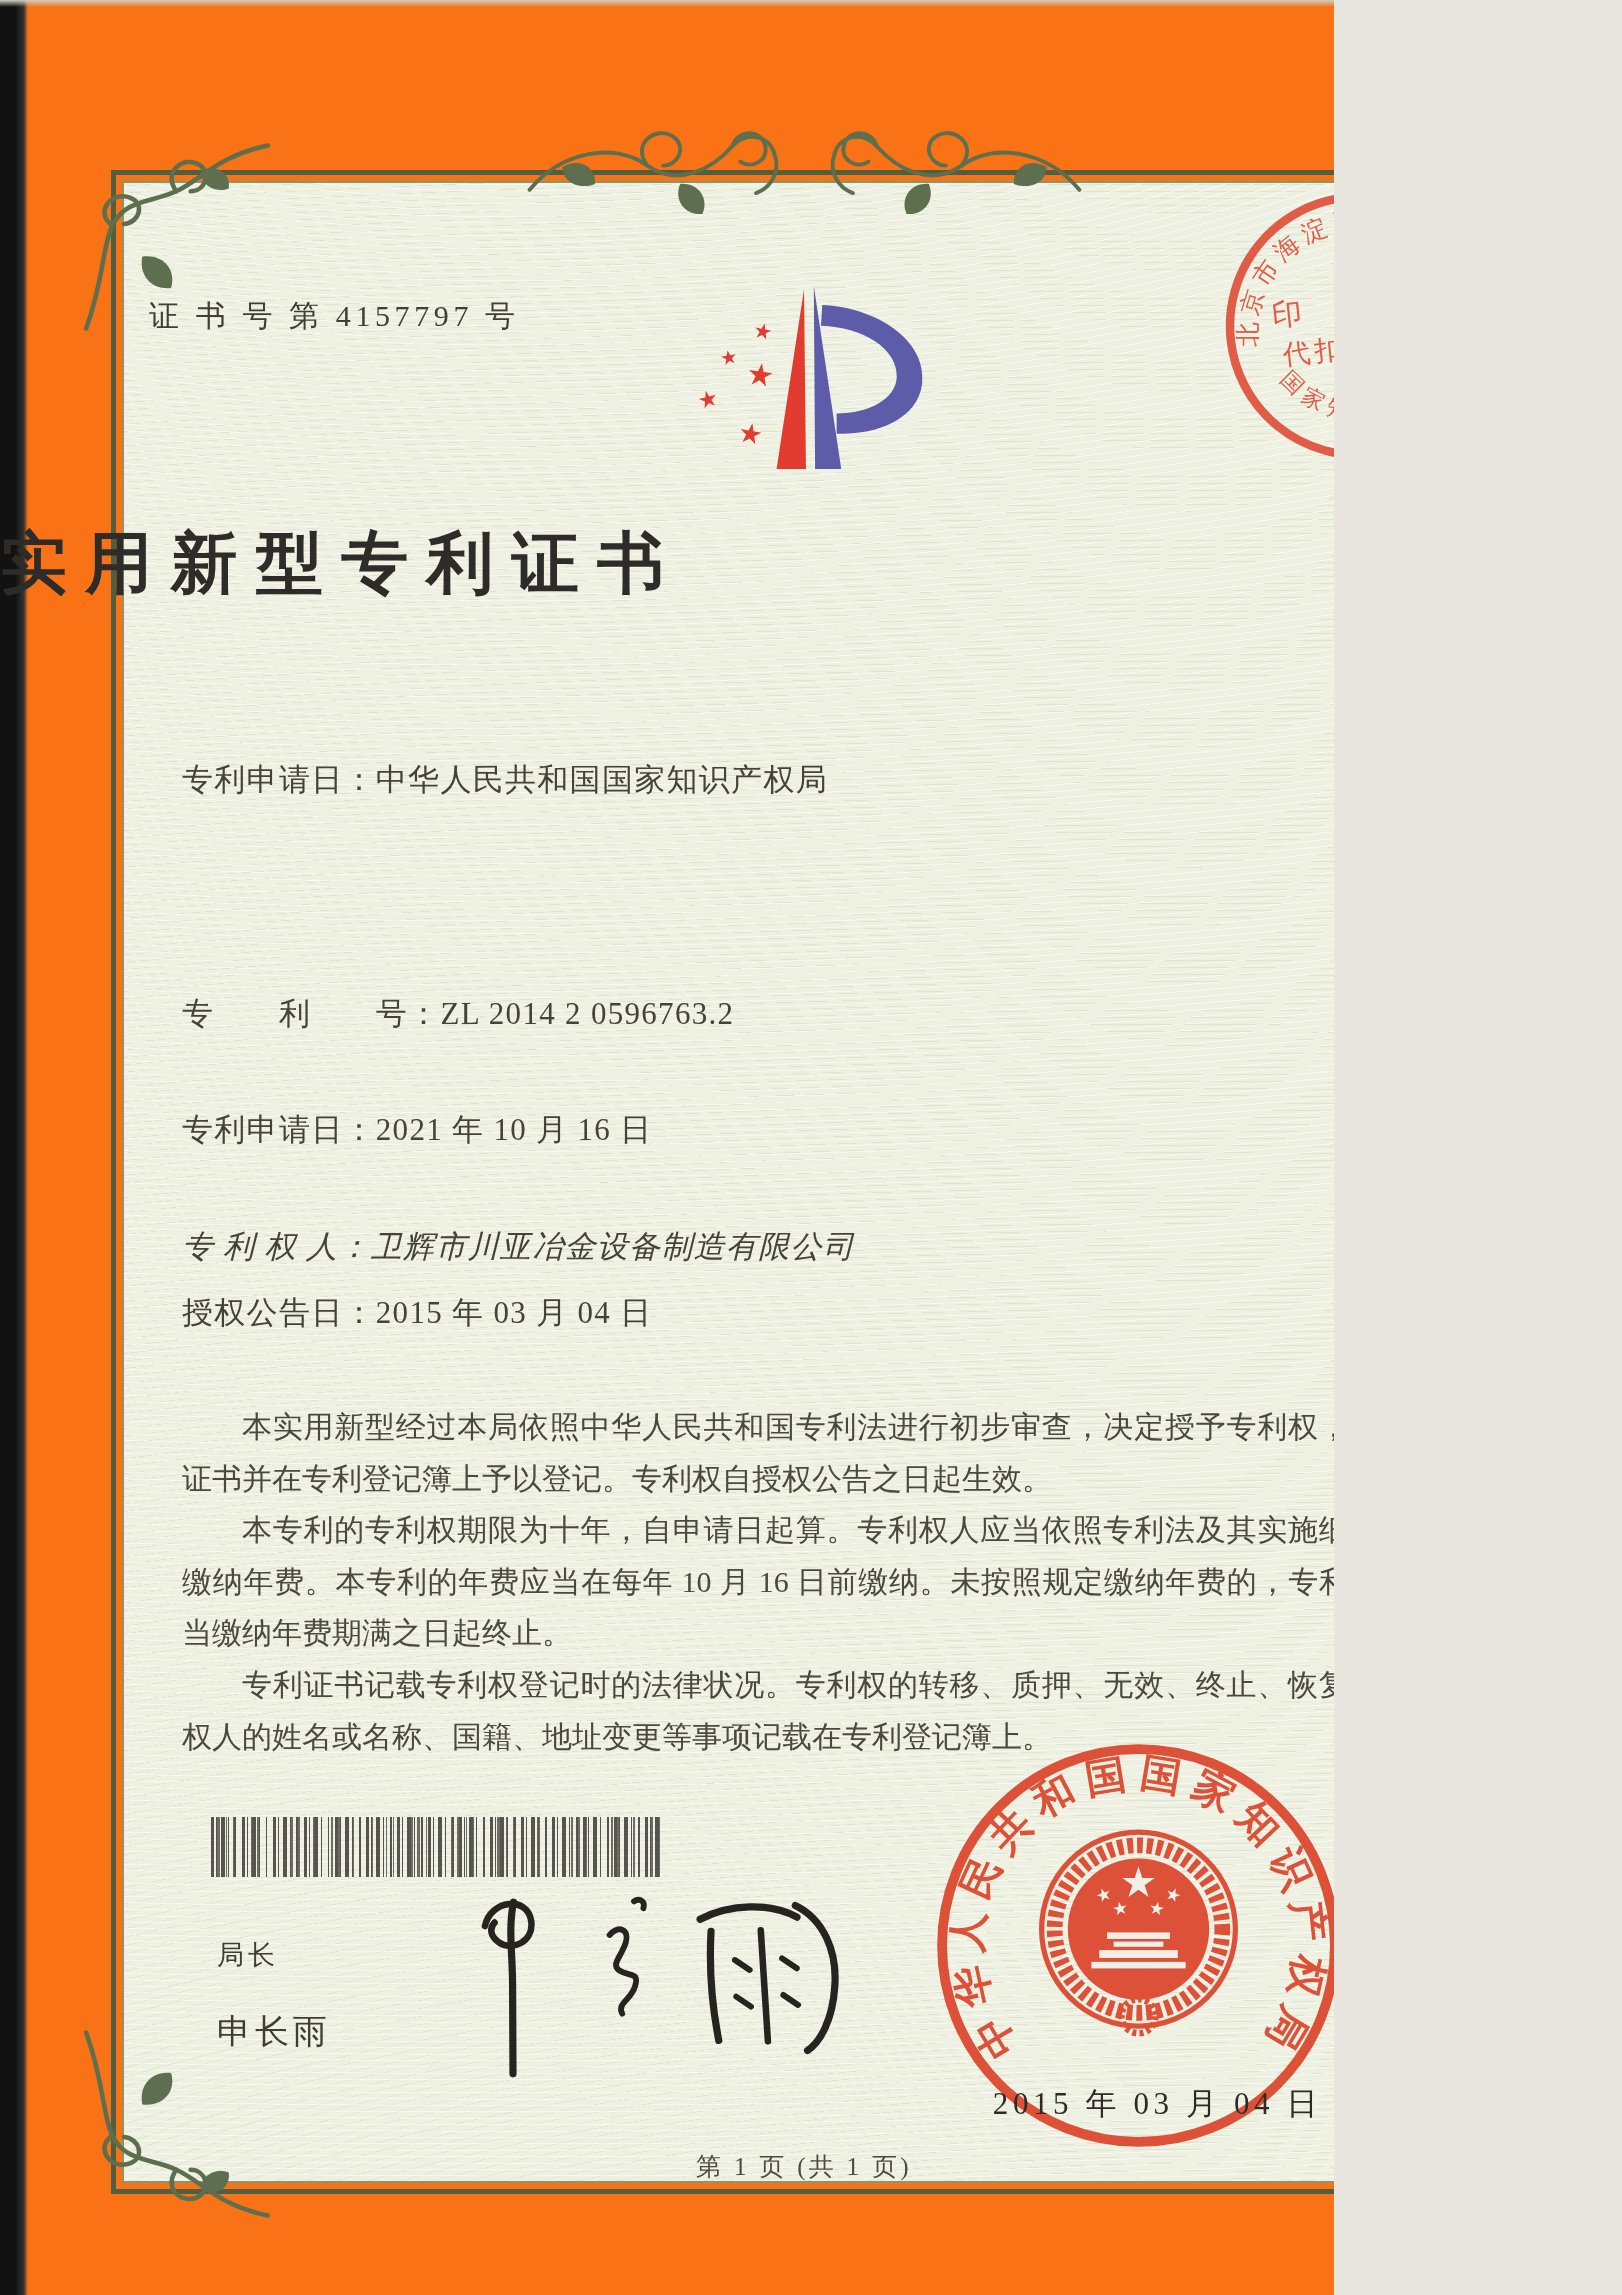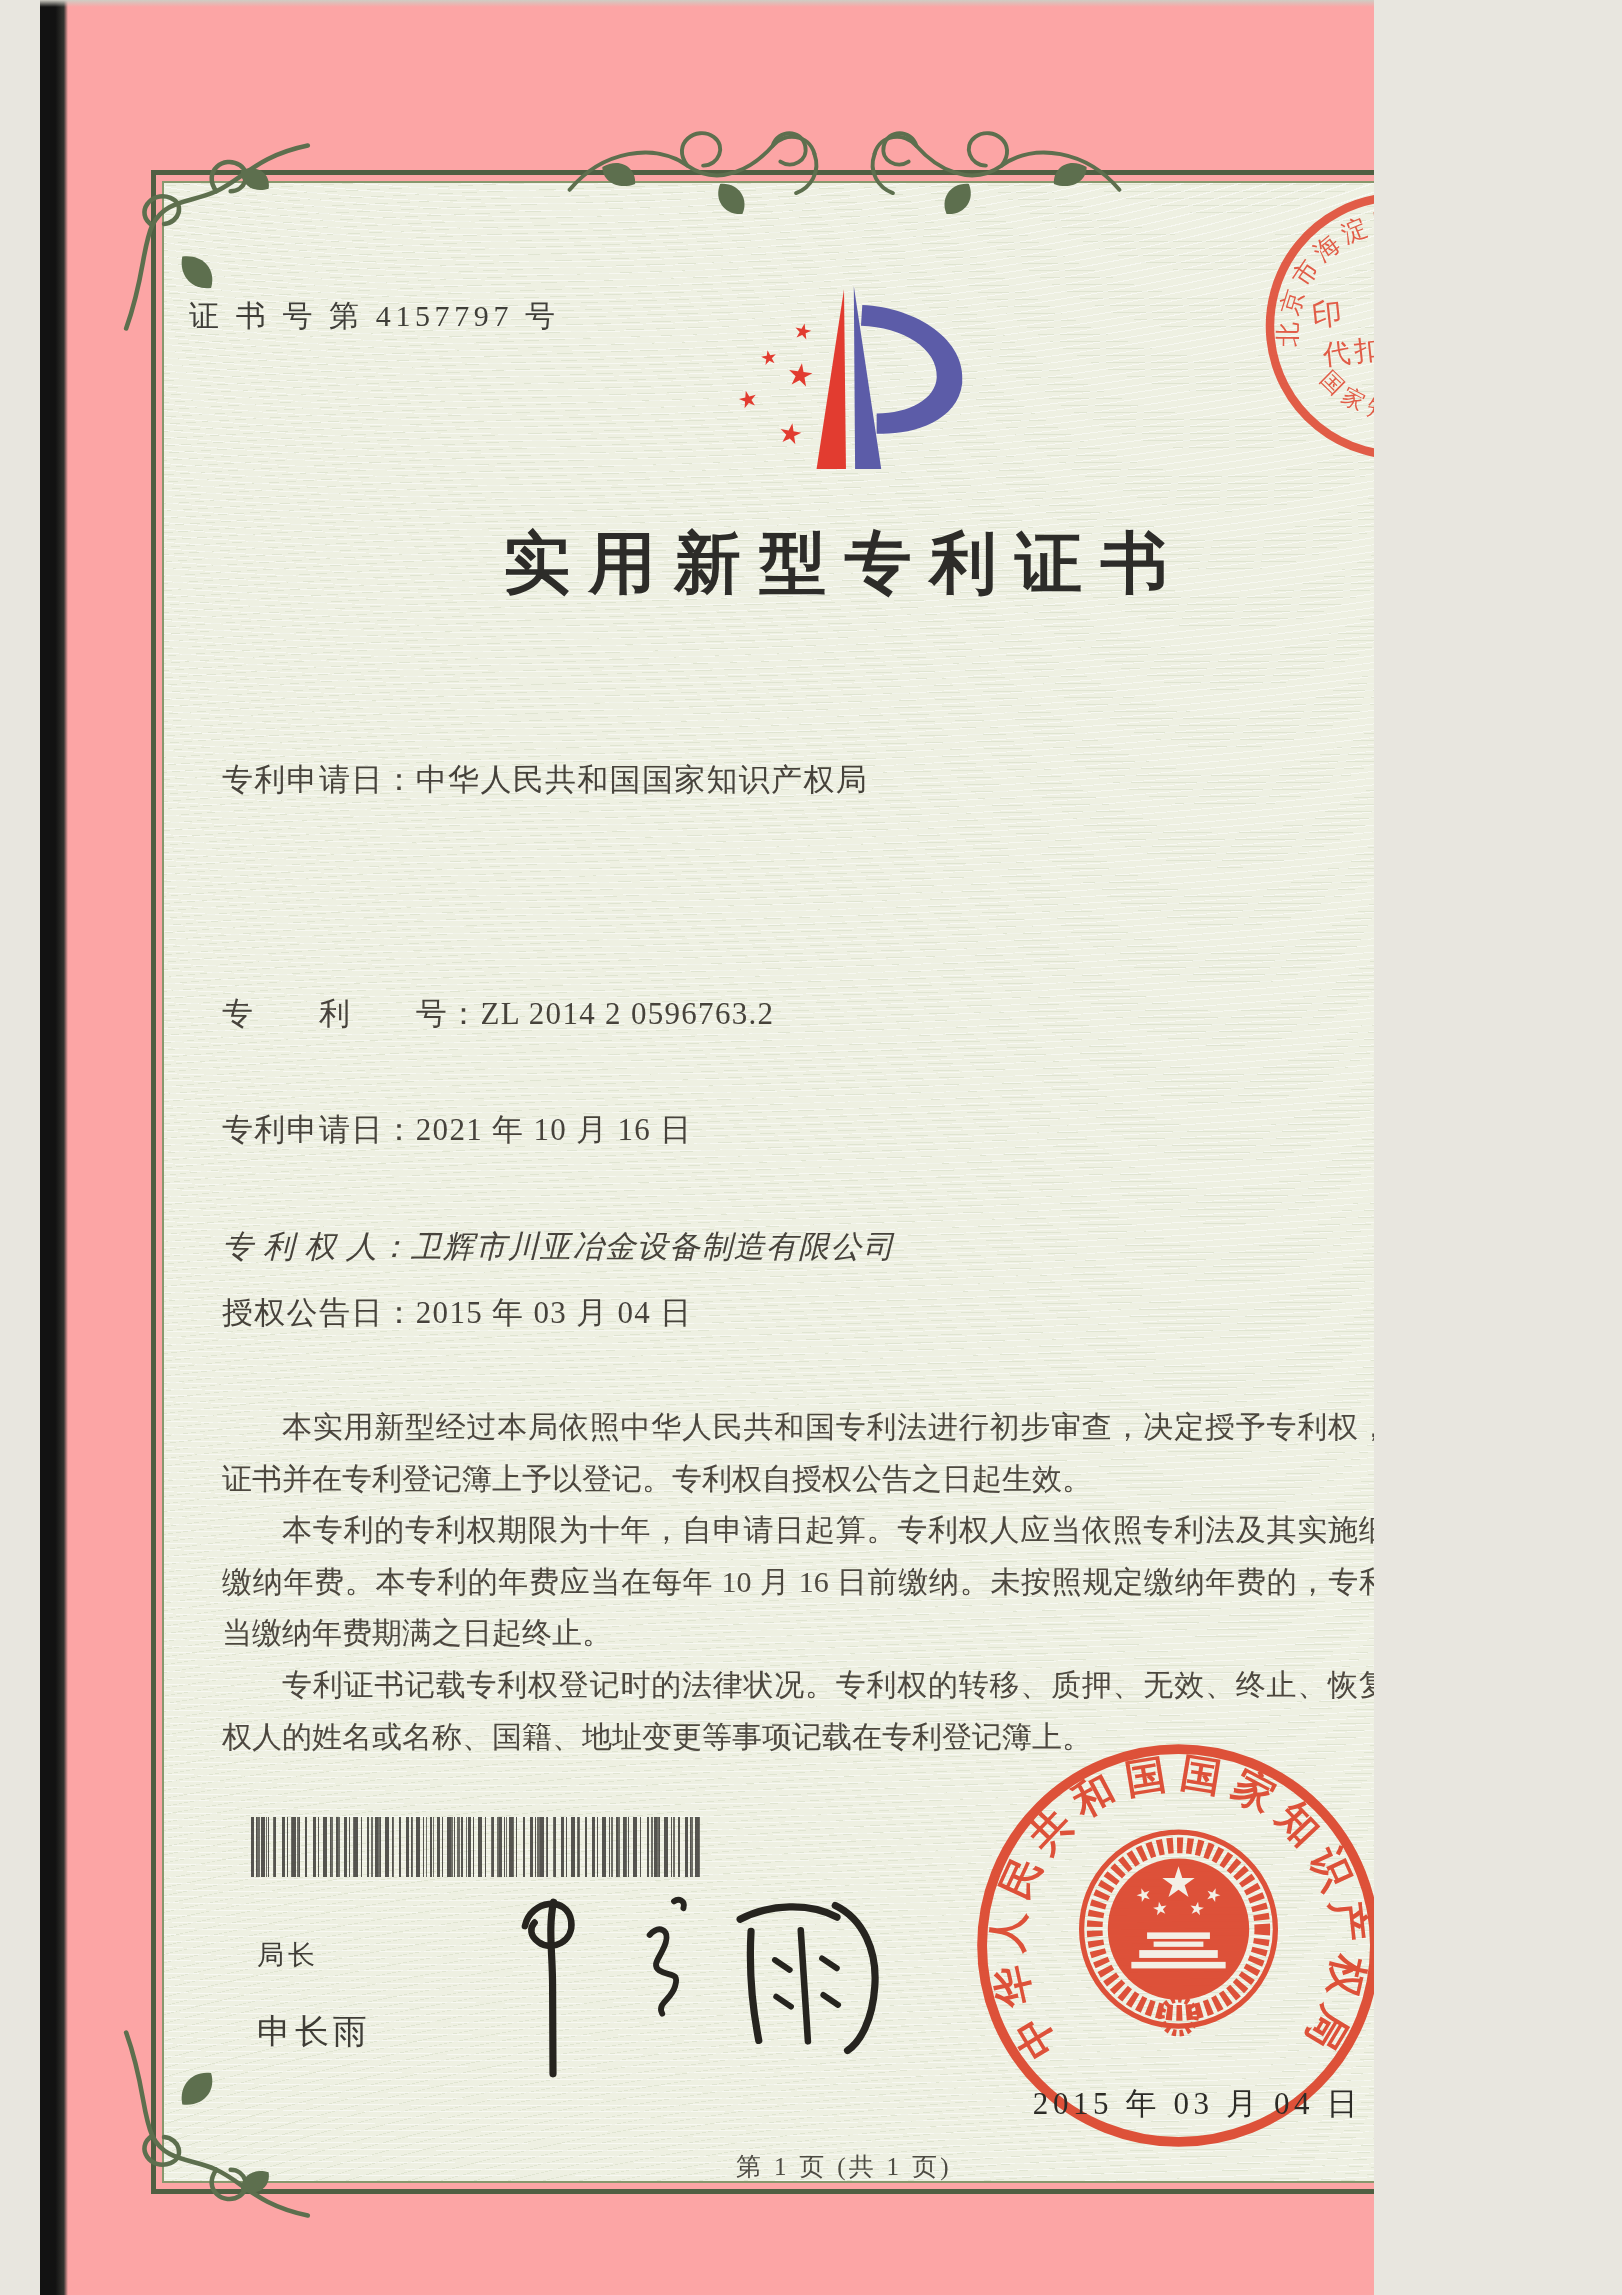--- a/index.html
+++ b/index.html
@@ -1,37 +1,37 @@
 <!DOCTYPE html>
 <html style="font-size:10.5px"><head>
 <meta charset="utf-8">
 <style>
   html,body{margin:0;padding:0;background:#e8e6df;}
-  .sheet{position:relative;width:1334px;height:2295px;background:#fca5a5;overflow:hidden;
-         font-family:"Liberation Serif",serif;color:#3c3a34;margin-left:40px;}
+  .sheet{position:relative;width:1334px;height:2295px;background:#f97316;overflow:hidden;
+         font-family:"Liberation Serif",serif;color:#3c3a34;}
   .scan-strip{position:absolute;left:0;top:0;width:27.5px;height:100%;
       background:linear-gradient(90deg,#121212 0 55%,#343430 85%,rgba(60,60,56,0));}
   .scan-top{position:absolute;left:0;top:0;width:100%;height:6.5px;background:linear-gradient(#cfcdc4,rgba(0,0,0,0));}
 
   
   .border-outer{position:absolute;left:111px;top:170px;width:1386px;height:2024px;
       border:5.2px solid #4f5f42;box-sizing:border-box;}
   .border-inner{position:absolute;left:5.9px;top:5.9px;right:5.9px;bottom:5.9px;
       border:2px solid #87976d;box-sizing:border-box;
       background-color:#eef0e2;
       background-image:
         repeating-radial-gradient(1046px 366px at 28% -14%, rgba(255,255,255,0) 0 15.7px, rgba(255,255,255,.55) 15.7px 18.3px),
         repeating-radial-gradient(1177px 419px at 78% 118%, rgba(255,255,255,0) 0 18.3px, rgba(196,206,178,.35) 18.3px 20px);}
 
   .orn{position:absolute;pointer-events:none;}
   .orn svg{display:block;width:100%;height:100%;}
 
   .cert-no{position:absolute;left:149px;top:296px;font-size:30px;letter-spacing:4.6px;color:#3f3e39;}
 
-  .title{position:absolute;left:0;width:1609px;top:518px;text-align:center;
+  .title{position:absolute;left:0;width:1609px;top:518px;text-align:left;
       font-size:67px;font-weight:bold;letter-spacing:18.3px;color:#2d2c29;}
 
   .field{position:absolute;left:182px;font-size:31px;color:#46423b;letter-spacing:1.3px;white-space:nowrap;}
   .f0{top:759px;} .f1{top:876px;} .f2{top:993px;} .f3{top:1109px;} .f4{top:1226px;font-style:italic;} .f5{top:1292px;}
 
   .paras{position:absolute;left:182px;top:1401px;width:1259px;font-size:30px;line-height:1.72;
       color:#4c473f;text-align:justify;}
   .paras p{margin:0;text-indent:2em;}
 
   .barcode{position:absolute;left:211px;top:1817px;width:451px;height:60px;opacity:.82;filter:blur(0.3px);

